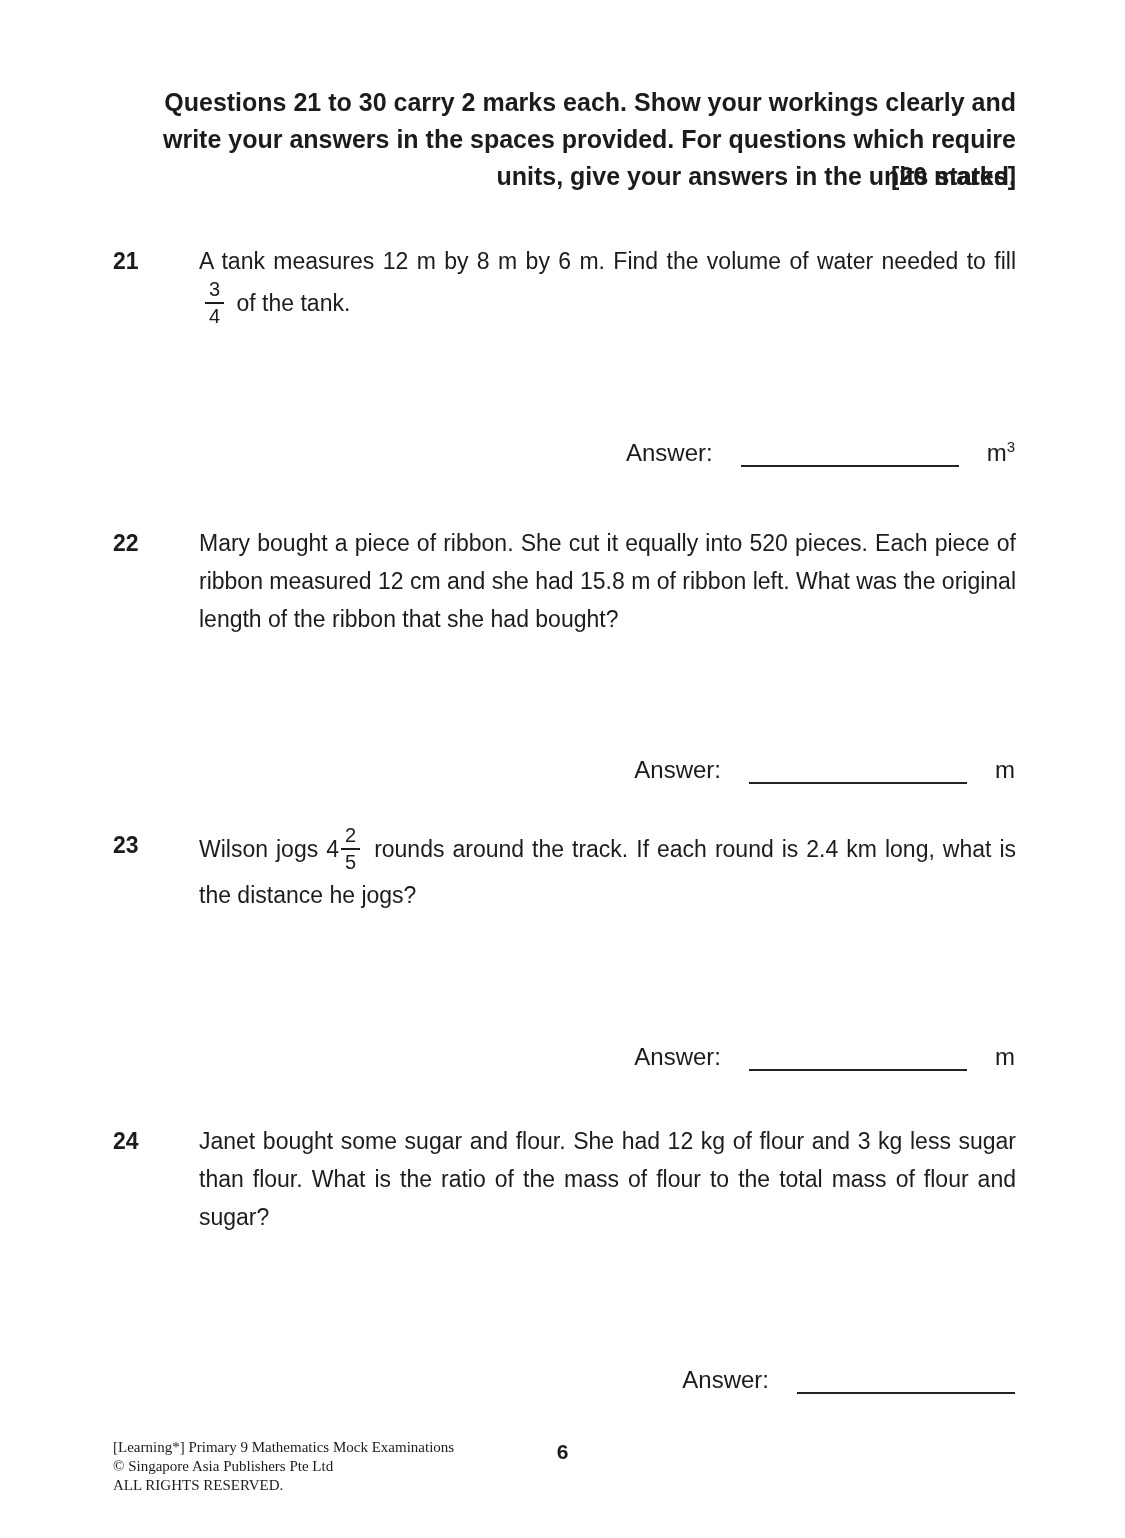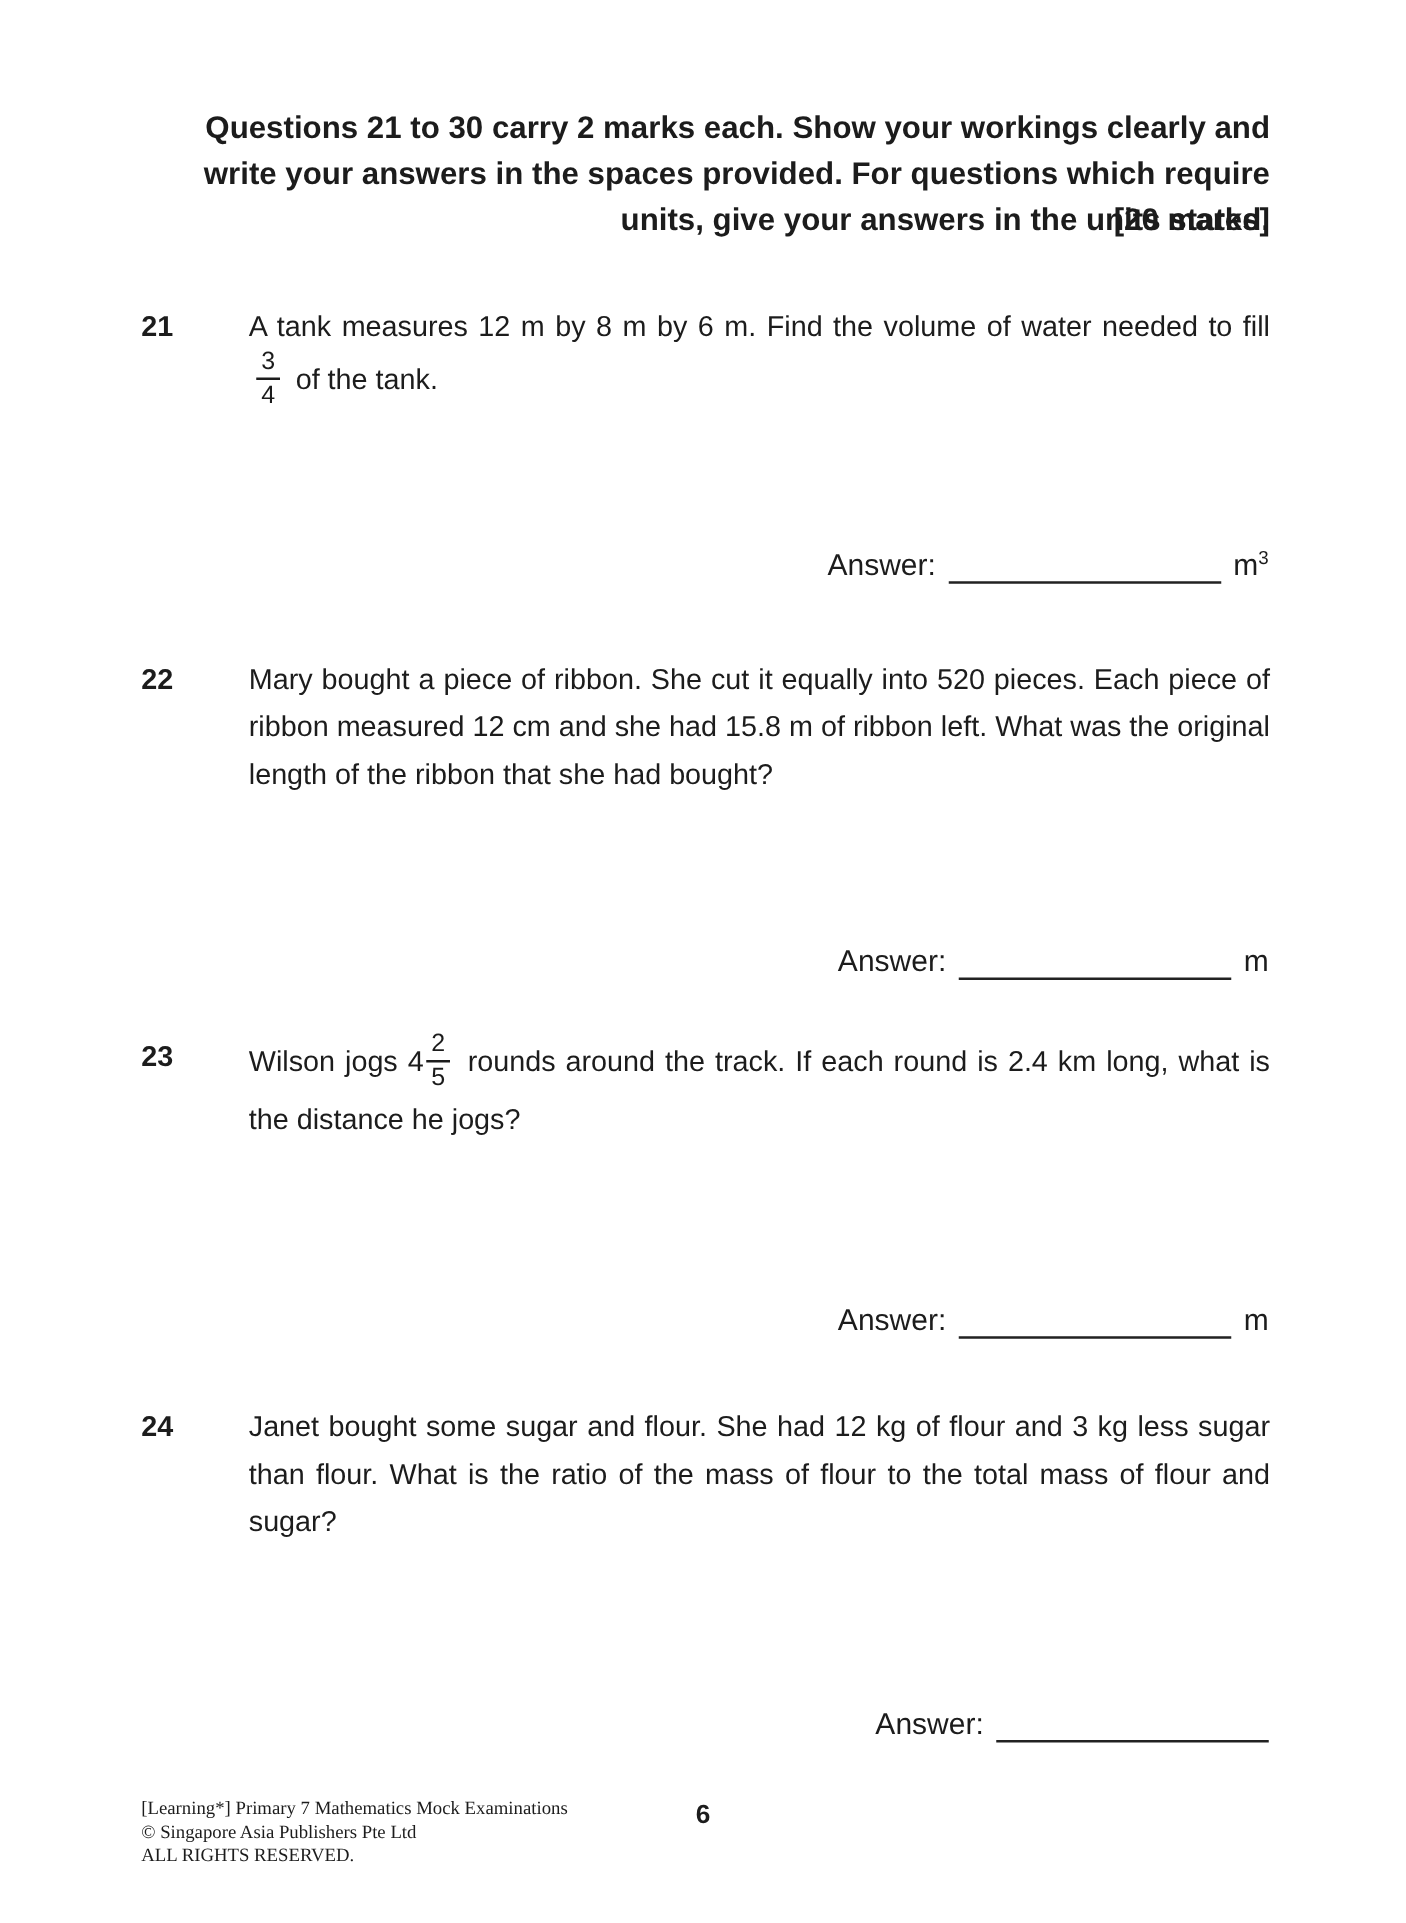--- a/index.html
+++ b/index.html
@@ -72,21 +72,21 @@
   }
   .frac.mixed { margin-left: 2px; }
   .mixed-whole { letter-spacing: 0; }
 
   
   .answer-line {
     position: absolute;
     right: 110px;
     display: flex;
     align-items: flex-end;
-    gap: 10px;
+    gap: 28px;
     font-size: 24px;
   }
   .answer-blank {
     display: inline-block;
     width: 218px;
     height: 28px;
     border-bottom: 2px solid #222222;
   }
   .answer-unit sup { font-size: 15px; }
 
@@ -171,21 +171,21 @@
     <span class="q-num">24</span>
     <div class="q-body">Janet bought some sugar and flour. She had 12 kg of flour and 3 kg less sugar than flour. What is the ratio of the mass of flour to the total mass of flour and sugar?</div>
   </div>
 
   <div class="answer-line" style="top: 1366px;">
     <span>Answer:</span>
     <span class="answer-blank"></span>
   </div>
 
   <div class="footer-imprint">
-    <div>[Learning*] Primary 7 Mathematics Mock Examinations</div>
+    <div>[Learning*] Primary 9 Mathematics Mock Examinations</div>
     <div>© Singapore Asia Publishers Pte Ltd</div>
     <div>ALL RIGHTS RESERVED.</div>
   </div>
 
   <div class="footer-page">6</div>
 
 
 </div>
 
 </body></html>

